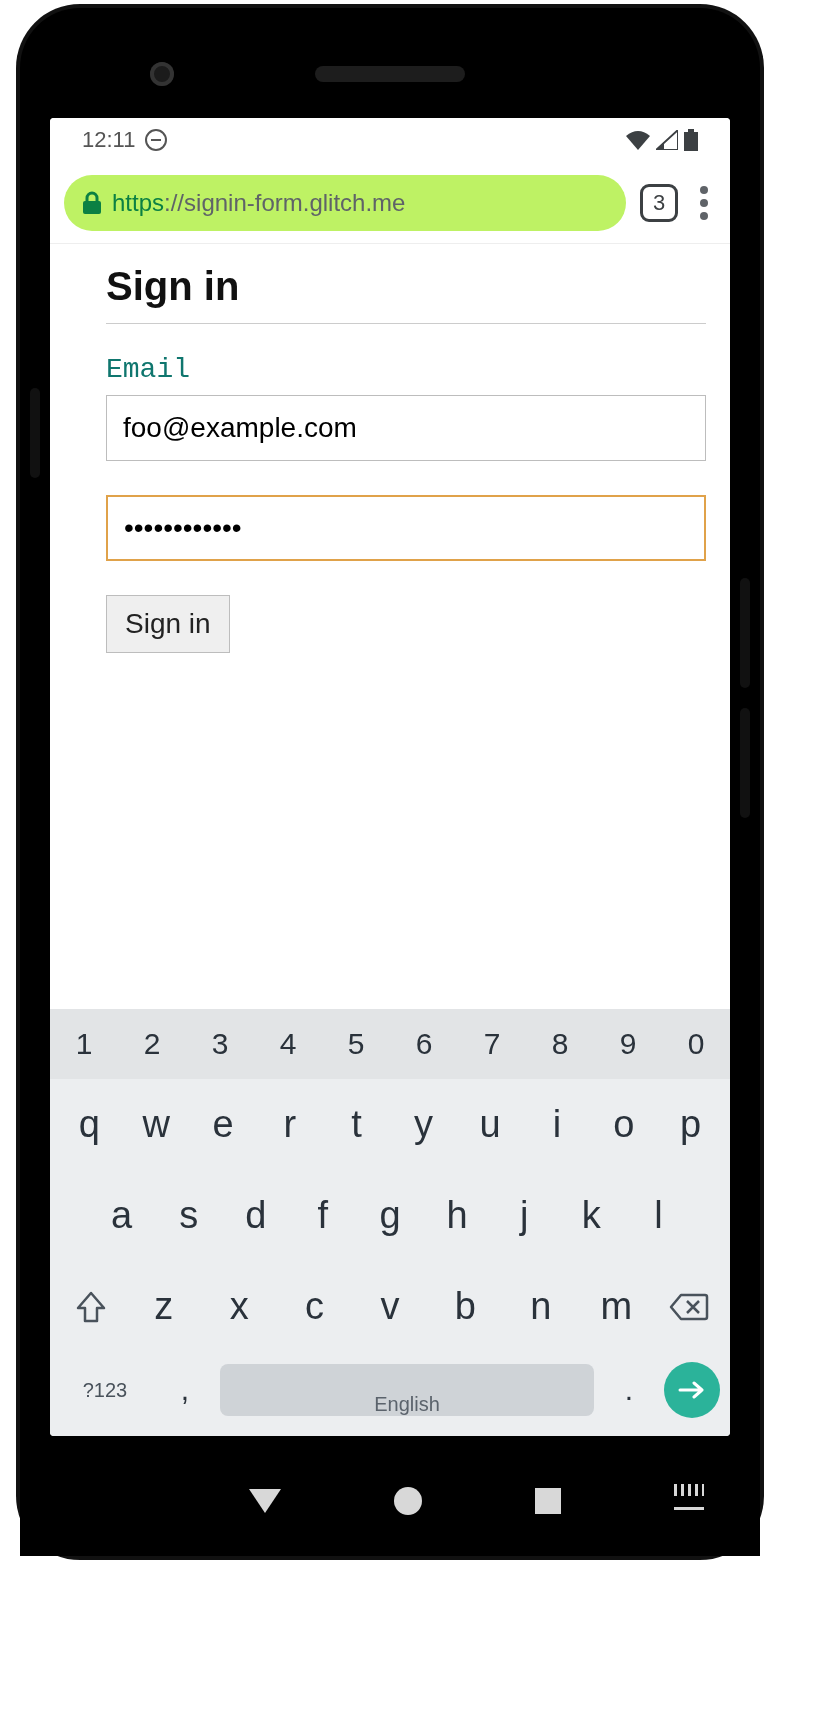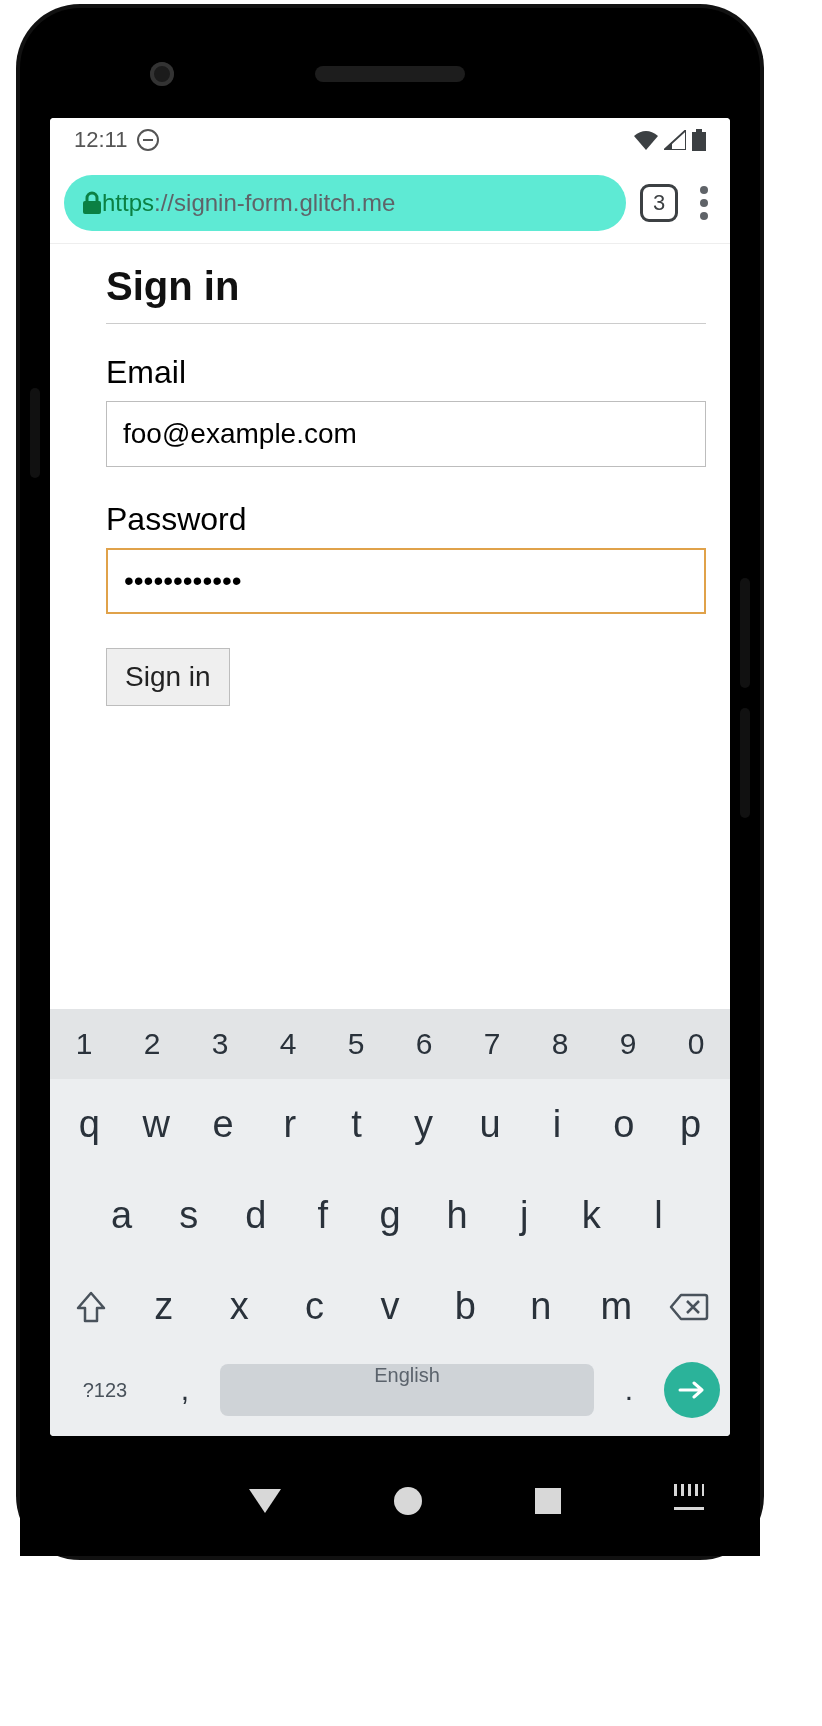--- a/index.html
+++ b/index.html
@@ -49,21 +49,21 @@
     overflow: hidden;
     display: flex;
     flex-direction: column;
   }
 
   
   .status-bar {
     height: 44px;
     display: flex;
     align-items: center;
-    padding: 0 24px;
+    padding: 0 32px;
     font-size: 22px;
     color: #555;
     background: #fff;
   }
   .status-bar .left { display: flex; align-items: center; gap: 10px; }
   .status-bar .right { margin-left: auto; display: flex; align-items: center; gap: 6px; }
   .dnd-icon {
     width: 22px; height: 22px; border: 2px solid #555; border-radius: 50%;
     display: flex; align-items: center; justify-content: center;
   }
@@ -75,26 +75,27 @@
     display: flex;
     align-items: center;
     padding: 0 14px;
     gap: 14px;
     background: #fff;
     border-bottom: 1px solid #eee;
   }
   .omnibox {
     flex: 1;
     height: 56px;
-    background: #5eead4;
+    background: #bef264;
     border-radius: 28px;
     display: flex;
     align-items: center;
     padding: 0 18px;
     font-size: 24px;
+    gap: 10px;
   }
   .lock-icon { color: #0b8043; }
   .url { color: #5f6368; white-space: nowrap; overflow: hidden; }
   .url b.scheme { color: #0b8043; font-weight: normal; }
   .tab-count {
     width: 38px; height: 38px;
     border: 3px solid #3c4043;
     border-radius: 9px;
     display: flex; align-items: center; justify-content: center;
     font-size: 22px; color: #3c4043; font-weight: 500;
@@ -112,23 +113,24 @@
   }
   .page h1 {
     font-size: 40px;
     font-weight: 700;
     color: #111;
     padding-bottom: 14px;
     border-bottom: 1px solid #ccc;
     margin-bottom: 30px;
   }
   .field-label {
-    font-size: 32px;
-    color: #000000;
+    font-size: 28px;
+    color: #0f766e;
     margin-bottom: 10px;
+    font-family: Liberation Mono, monospace;
   }
   .text-input {
     width: 100%;
     height: 66px;
     border: 1px solid #bdbdbd;
     font-size: 28px;
     padding: 8px 16px;
     background: #fff;
   }
   .text-input.focused {
@@ -196,21 +198,21 @@
     text-align: center;
     font-size: 30px;
     color: #2a323b;
   }
   .spacebar {
     flex: 1;
     height: 52px;
     background: #cfd3d7;
     border-radius: 8px;
     display: flex;
-    align-items: flex-start;
+    align-items: flex-end;
     justify-content: center;
     font-size: 20px;
     color: #5b636c;
   }
   .enter-key {
     width: 56px; height: 56px;
     background: #2bb39a;
     border-radius: 50%;
     display: flex;
     align-items: center;
@@ -319,21 +321,20 @@
 
     <div class="page">
       <h1>Sign in</h1>
 
       <div class="field-block">
         <div class="field-label">Email</div>
         <input class="text-input" type="text" value="foo@example.com" style="">
       </div>
 
       <div class="field-block">
-        <div class="field-label">Password</div>
         <input class="text-input focused" type="text" value="••••••••••••" style="">
       </div>
 
       <button class="signin-btn">Sign in</button>
     </div>
 
     <div class="keyboard">
       <div class="num-row">
         <div class="nkey">1</div>
         <div class="nkey">2</div>

